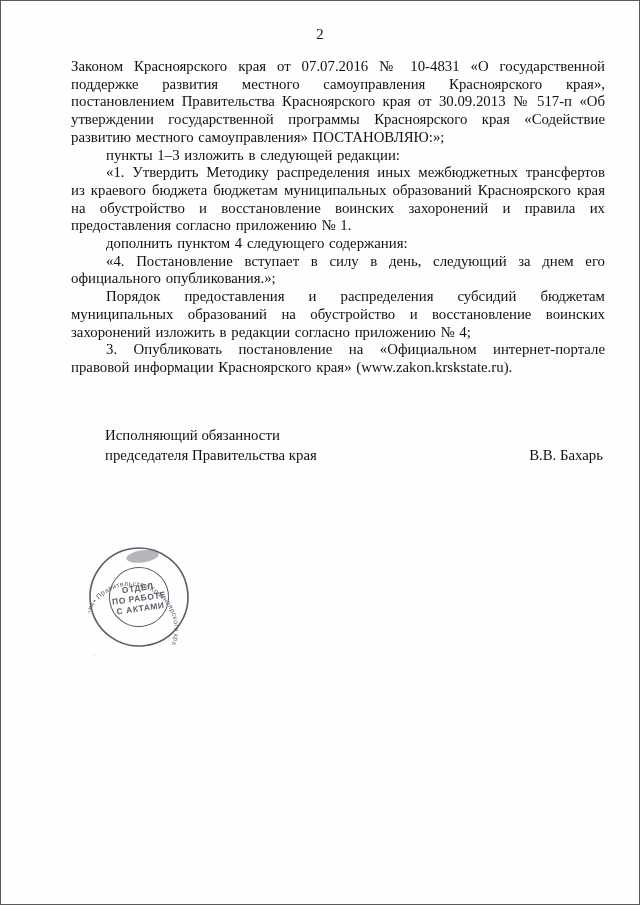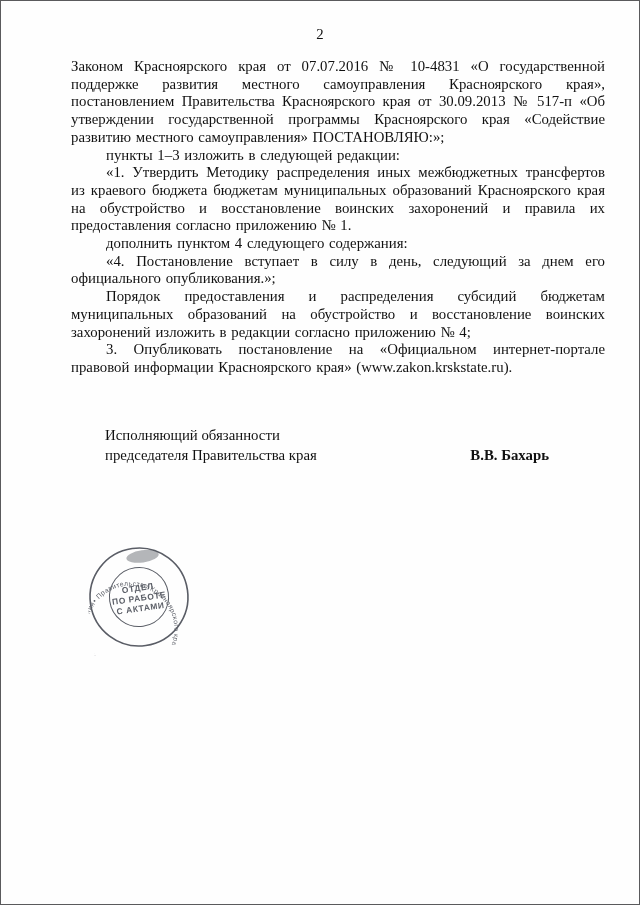--- a/index.html
+++ b/index.html
@@ -26,29 +26,29 @@
     font-size:14.8px;
     line-height:17.7px;
     text-align:justify;
     word-spacing:1px;
   }
   p.para.indent { text-indent:35px; }
   .signature {
     position:relative;
     margin-top:48px;
     padding-left:104px;
-    padding-right:90px;
+    padding-right:36px;
     display:flex;
     justify-content:space-between;
     align-items:flex-end;
     font-size:14.8px;
     line-height:20px;
   }
   .sig-left { white-space:nowrap; }
-  .sig-name { white-space:nowrap;font-weight:bold; }
+  .sig-name { white-space:nowrap; }
   .stamp {
     position:absolute;
     left:86px; top:544px;
     width:104px; height:104px;
     transform:rotate(-8deg);
     opacity:0.85;
     color:#3e424c;
     pointer-events:none;
     z-index:5;
   }

